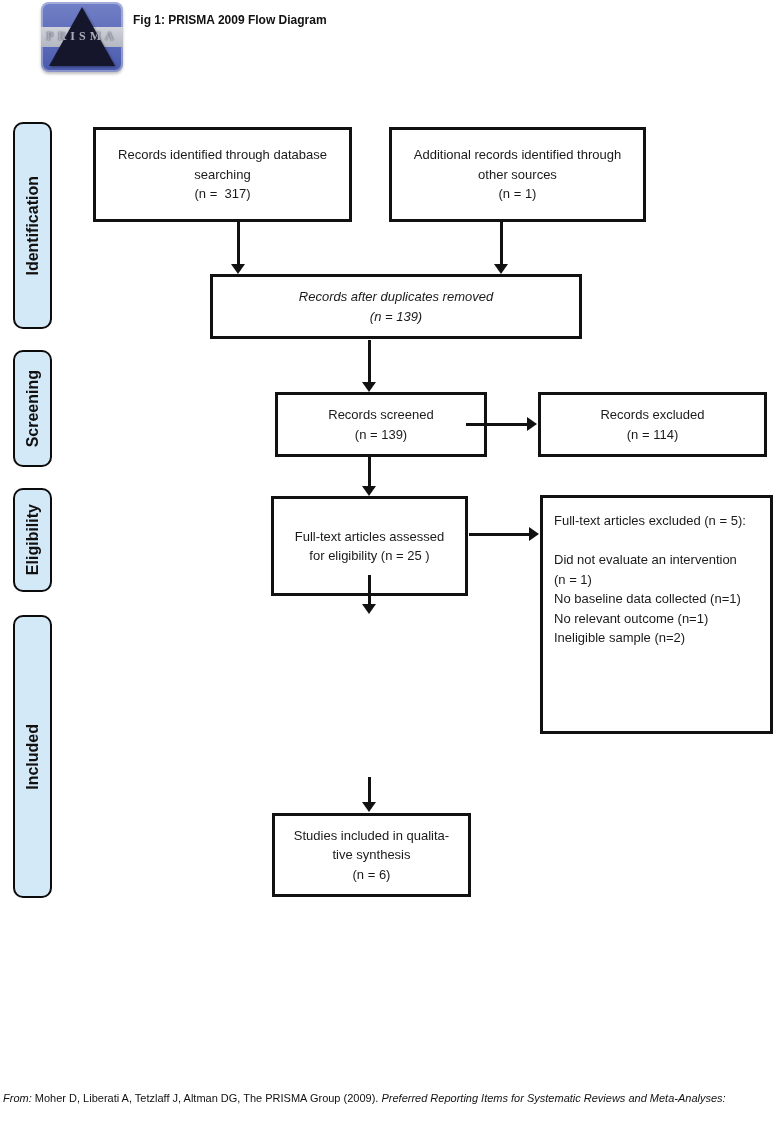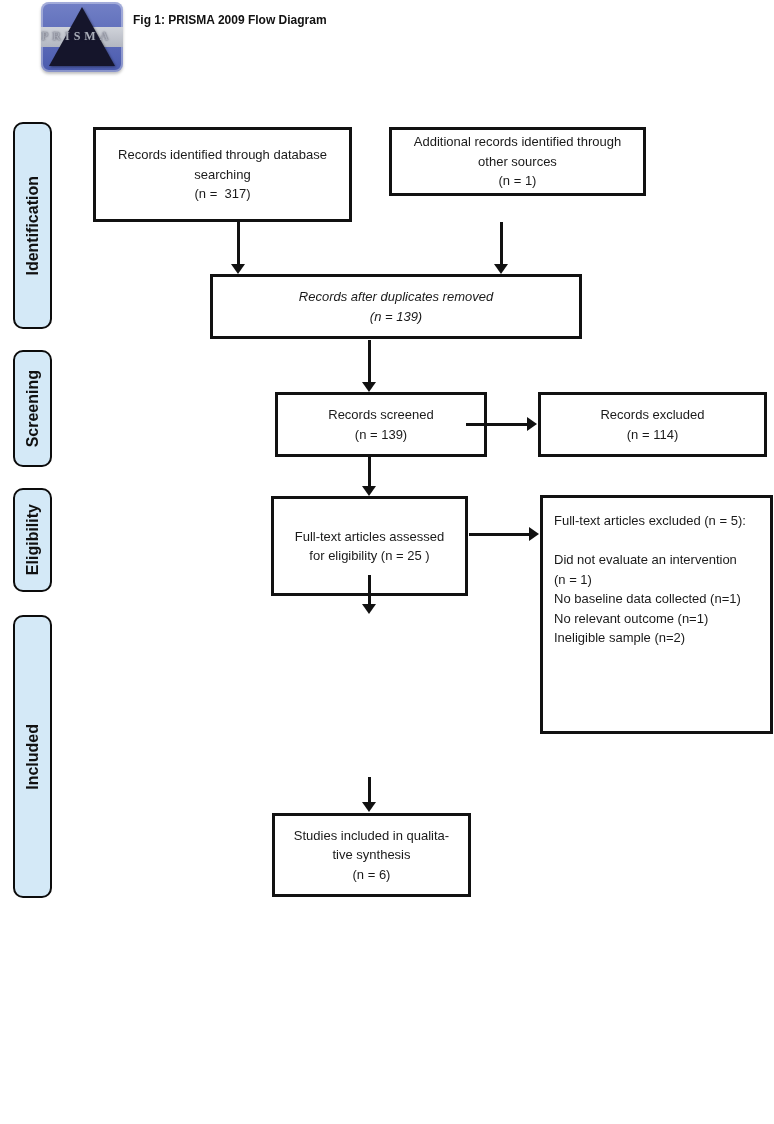--- a/index.html
+++ b/index.html
@@ -20,21 +20,21 @@
     position:absolute; left:0; top:25px; width:100%; height:20px;
     background:linear-gradient(#d0d3da, #b3b7c1);
   }
   .logo-triangle {
     position:absolute; left:8px; top:5px; width:0; height:0;
     border-left:33px solid transparent; border-right:33px solid transparent;
     border-bottom:59px solid #15152b;
     filter:drop-shadow(1px 1px 1px rgba(0,0,0,0.4));
   }
   .logo-word {
-    position:absolute; left:0; top:27px; width:100%; 
+    position:absolute; left:0; top:27px; width:100%; text-align:center;
     font-family:"Liberation Serif", serif; font-size:12px; letter-spacing:4px;
     color:#a9adb8; text-shadow:0 0 2px rgba(40,40,60,0.8); font-weight:bold;
   }
   .page-title {
     position:absolute; left:133px; top:13px;
     font-size:12px; font-weight:bold; color:#111;
   }
 
   
   .stage {
@@ -56,21 +56,21 @@
     position:absolute; background:#fff; border:3px solid #111;
     display:flex; align-items:center; justify-content:center;
     text-align:center; font-size:13px; line-height:1.5; color:#1a1a1a;
     white-space:pre-wrap; padding:0 4px;
   }
   .fbox.left-align {
     align-items:flex-start; justify-content:flex-start; text-align:left;
     padding:13px 6px 0 11px;
   }
   .box-records-identified { left:93px;  top:127px; width:259px; height:95px; }
-  .box-additional-records { left:389px; top:127px; width:257px; height:69px; }
+  .box-additional-records { left:389px; top:127px; width:257px; height:95px; }
   .box-duplicates-removed { left:210px; top:274px; width:372px; height:65px;font-style:italic; }
   .box-records-screened   { left:275px; top:392px; width:212px; height:65px; }
   .box-records-excluded   { left:538px; top:392px; width:229px; height:65px; }
   .box-fulltext-assessed  { left:271px; top:496px; width:197px; height:100px; }
   .box-fulltext-excluded  { left:540px; top:495px; width:233px; height:239px; }
   .box-quantitative       { left:272px; top:615px; width:198px; height:162px; line-height:1.55; }
   .box-qualitative        { left:272px; top:813px; width:199px; height:84px; }
 
   
   .vline { position:absolute; width:2.5px; background:#111; }
@@ -160,14 +160,15 @@
 
   <div class="hline" style="left:469px; top:533px; width:61px;"></div>
   <div class="head-right" style="left:529px; top:527px;"></div>
 
   <div class="vline" style="left:368px; top:575px; height:30px;"></div>
   <div class="head-down" style="left:362px; top:604px;"></div>
 
   <div class="vline" style="left:368px; top:777px; height:26px;"></div>
   <div class="head-down" style="left:362px; top:802px;"></div>
 
+  <div class="citation"><span class="ital">From:</span><span>  Moher D, Liberati A, Tetzlaff J, Altman DG, The PRISMA Group (2009). </span><span class="ital">Preferred Reporting Items for Systematic Reviews and Meta-Analyses:</span></div>
 
 </div>
 
 </body></html>

